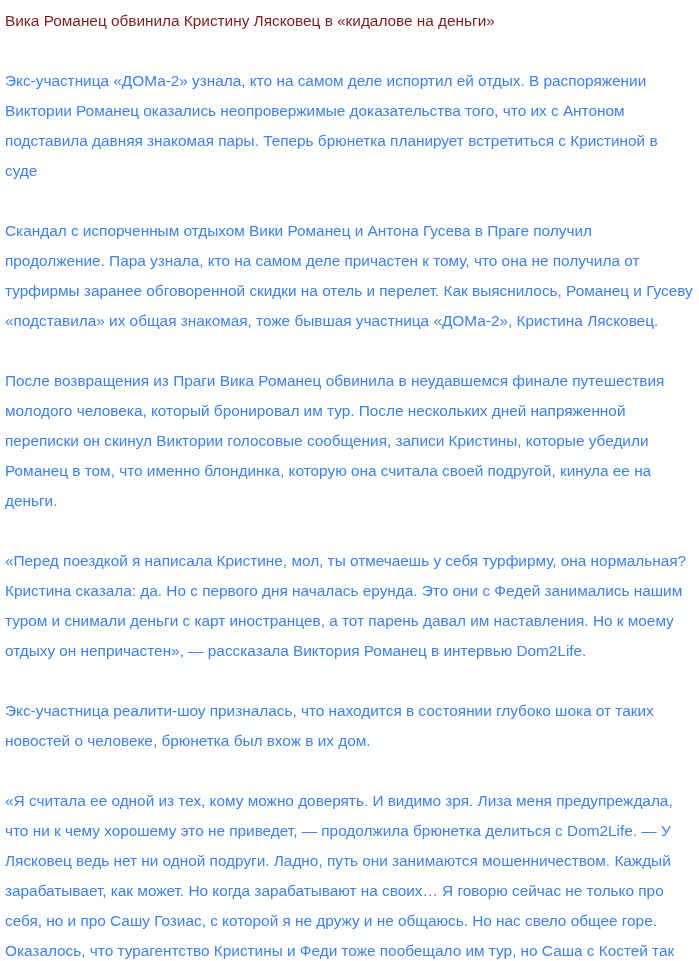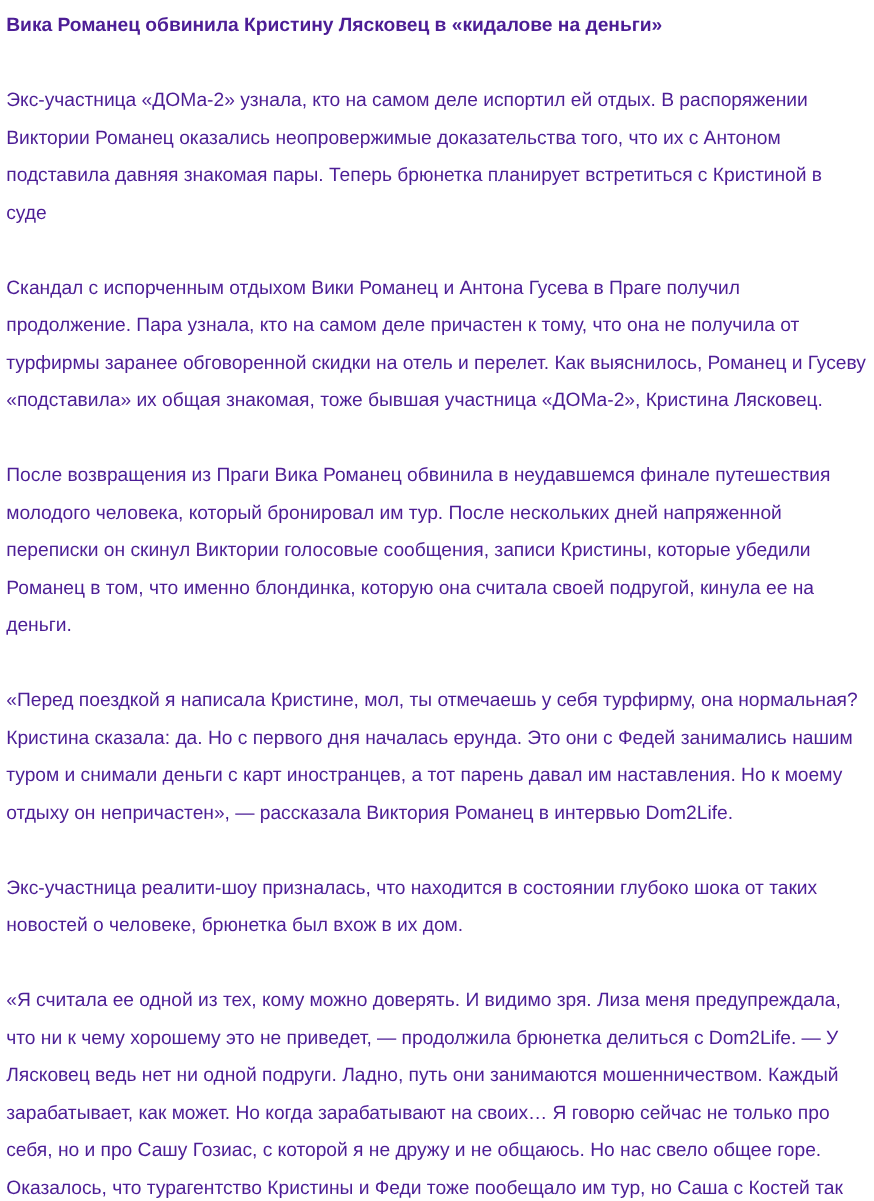--- a/index.html
+++ b/index.html
@@ -17,31 +17,31 @@
     -webkit-font-smoothing: antialiased;
   }
   #article {
     padding: 6px 5px 0 5px;
     box-sizing: border-box;
     width: 699px;
   }
   .headline {
     font-size: 15.4px;
     line-height: 30px;
-    font-weight: 700;
-    color: #4c1d95;
+    font-weight: 400;
+    color: #7f1d1d;
     margin: 0;
     white-space: nowrap;
     letter-spacing: -0.02px;
   }
   .para {
     font-size: 15.4px;
     line-height: 30px;
     font-weight: 400;
-    color: #4c1d95;
+    color: #3b82f6;
     margin: 0;
     padding: 0;
     letter-spacing: -0.02px;
     text-align: left;
     word-spacing: 0px;
   }
   .spacer {
     height: 30px;
   }
   .para-lead { }

